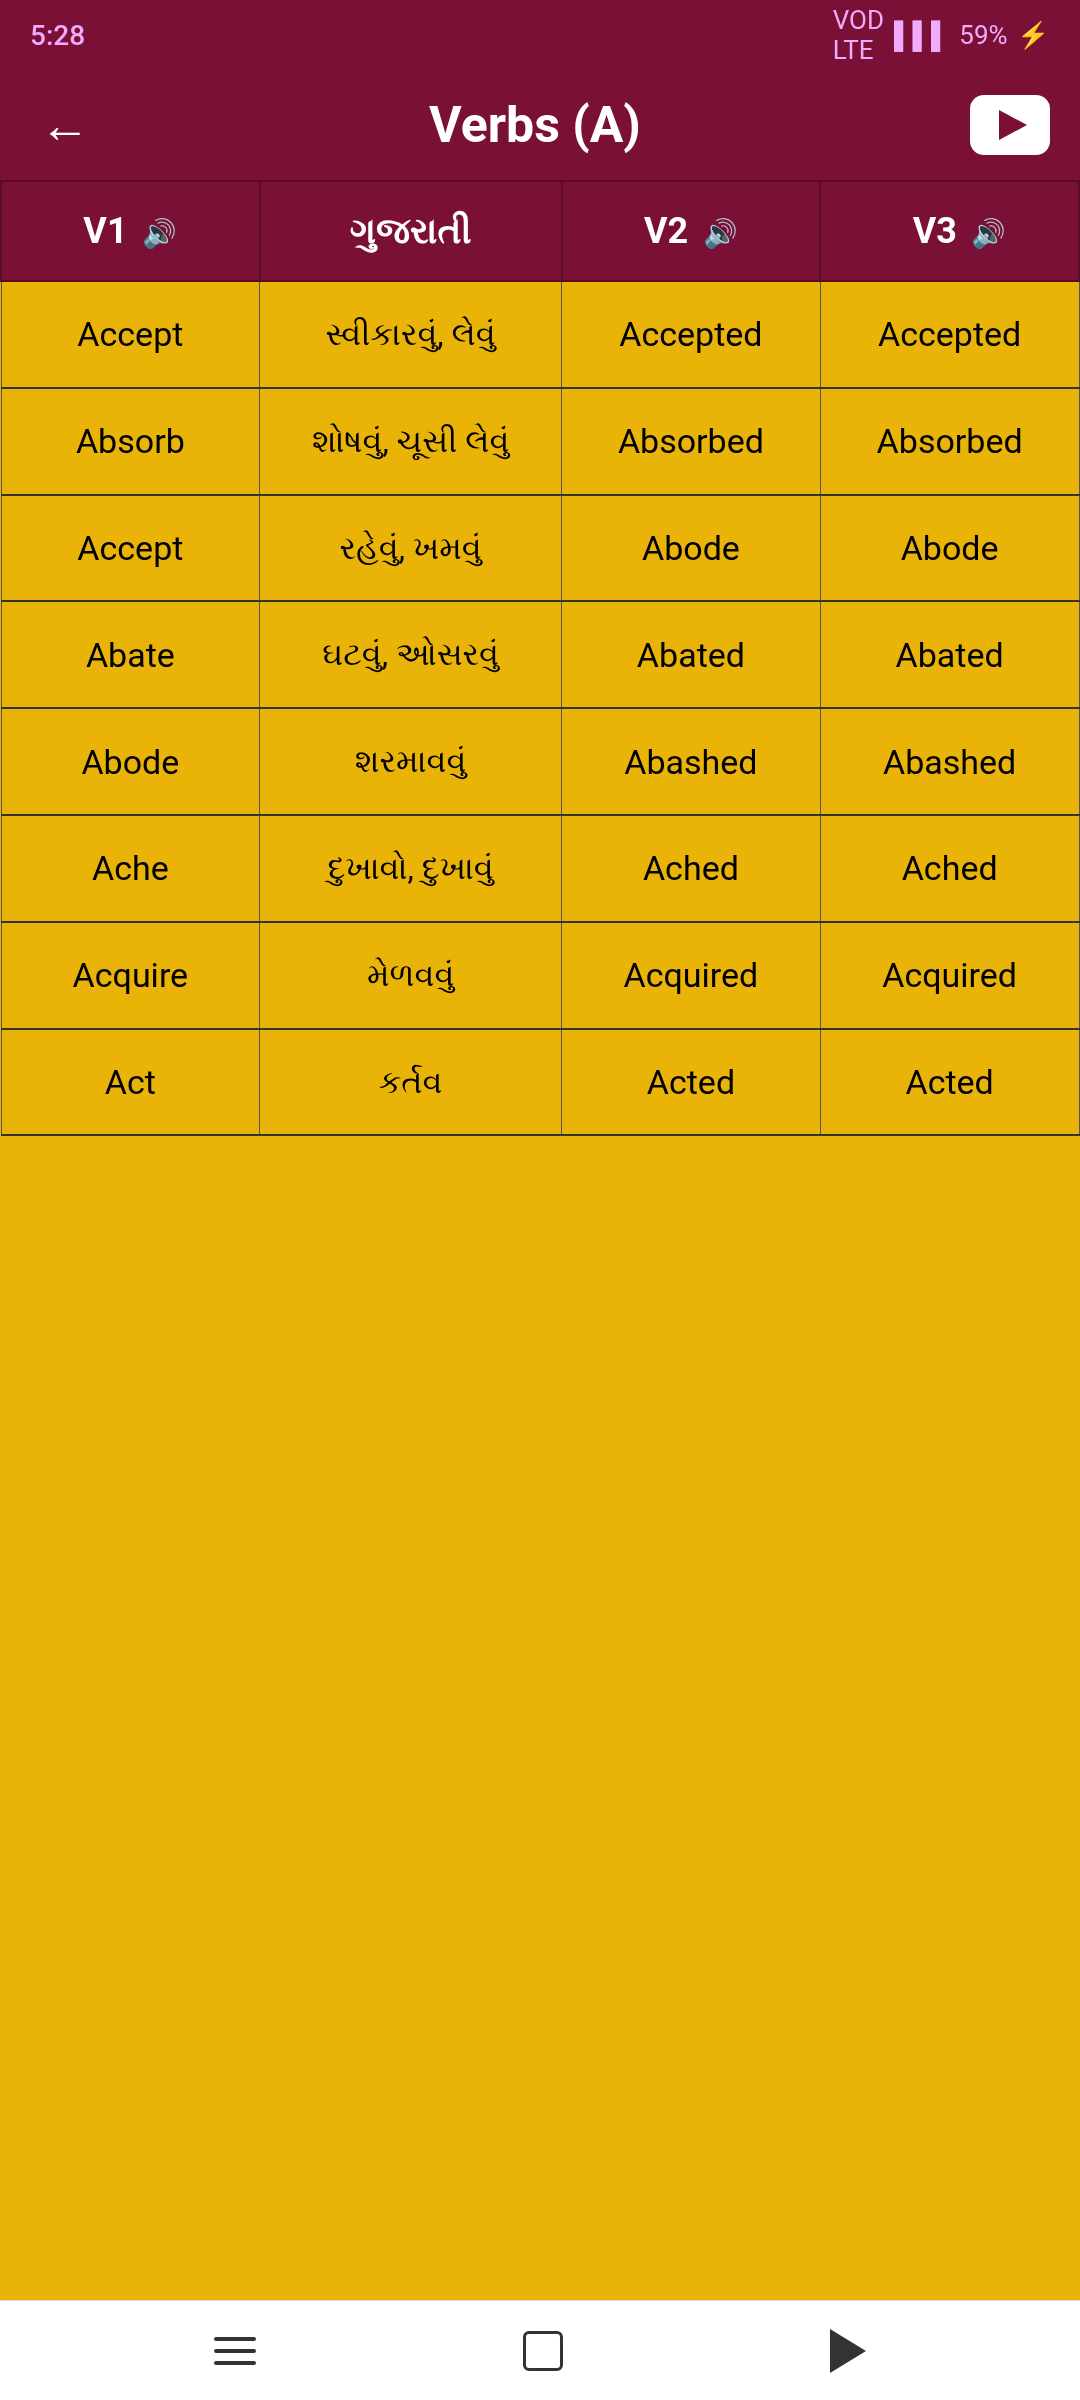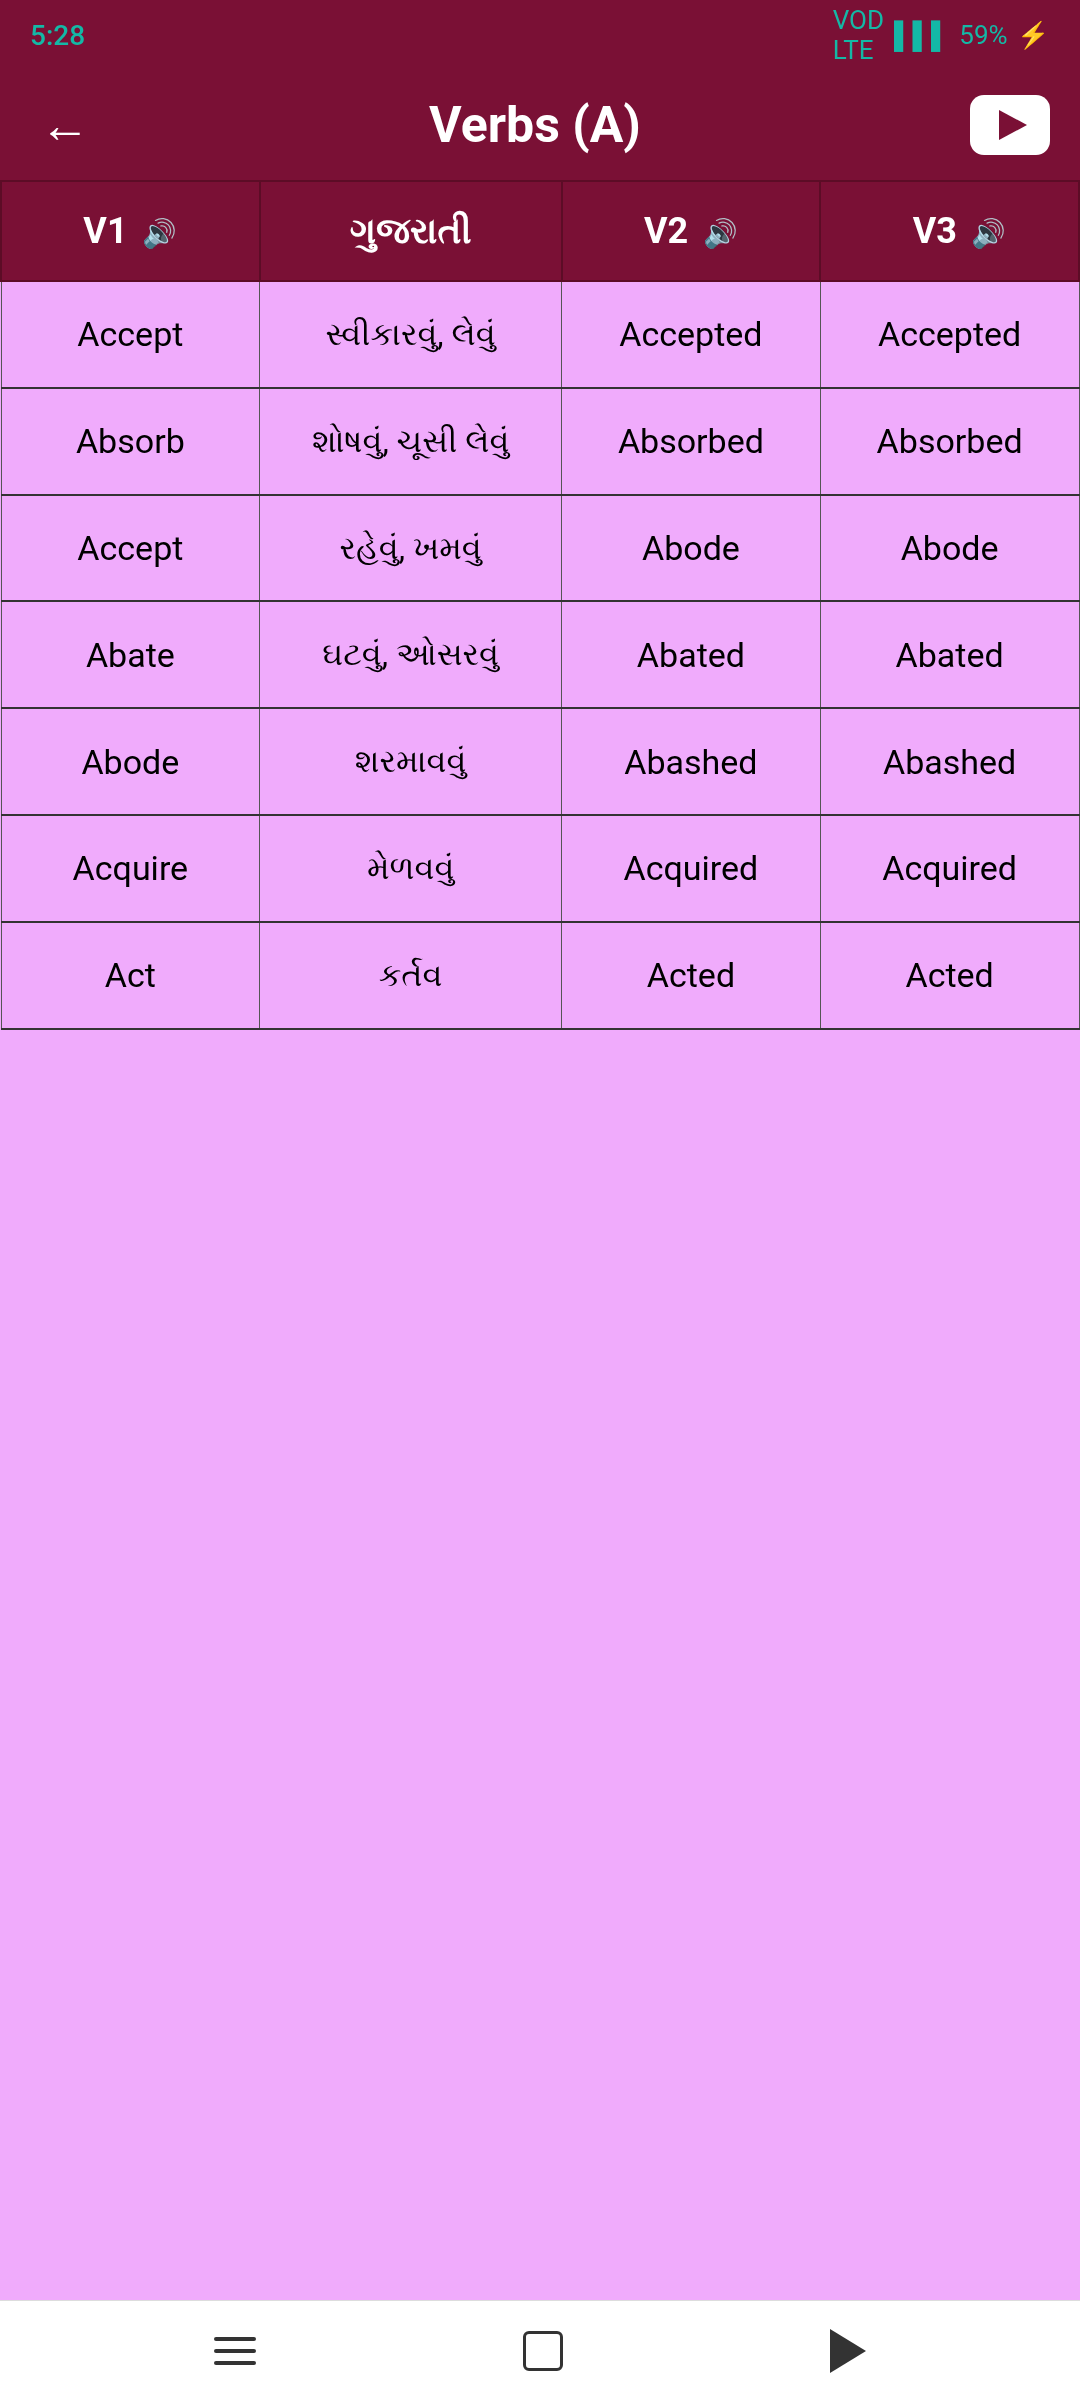--- a/index.html
+++ b/index.html
@@ -13,21 +13,21 @@
       width: 1080px;
       min-height: 2400px;
       background: #f5f5f5;
       font-family: 'Roboto', Arial, sans-serif;
       display: flex;
       flex-direction: column;
     }
 
     .status-bar {
       background: #7a1035;
-      color: #14b8a6;
+      color: #f0abfc;
       display: flex;
       justify-content: space-between;
       align-items: center;
       padding: 0 30px;
       height: 70px;
       font-size: 28px;
     }
 
     .status-left {
       font-weight: 500;
@@ -79,21 +79,21 @@
       width: 0;
       height: 0;
       border-style: solid;
       border-width: 15px 0 15px 28px;
       border-color: transparent transparent transparent #7a1035;
       margin-left: 6px;
     }
 
     .table-container {
       flex: 1;
-      background: #f0abfc;
+      background: #eab308;
     }
 
     table {
       width: 100%;
       border-collapse: collapse;
       table-layout: fixed;
     }
 
     thead tr {
       background: #7a1035;
@@ -238,20 +238,26 @@
       <td>Abated</td>
       <td>Abated</td>
     </tr>
         <tr>
       <td>Abode</td>
       <td>શરમાવવું</td>
       <td>Abashed</td>
       <td>Abashed</td>
     </tr>
         <tr>
+      <td>Ache</td>
+      <td>દુખાવો, દુખાવું</td>
+      <td>Ached</td>
+      <td>Ached</td>
+    </tr>
+        <tr>
       <td>Acquire</td>
       <td>મેળવવું</td>
       <td>Acquired</td>
       <td>Acquired</td>
     </tr>
         <tr>
       <td>Act</td>
       <td>કર્તવ</td>
       <td>Acted</td>
       <td>Acted</td>

